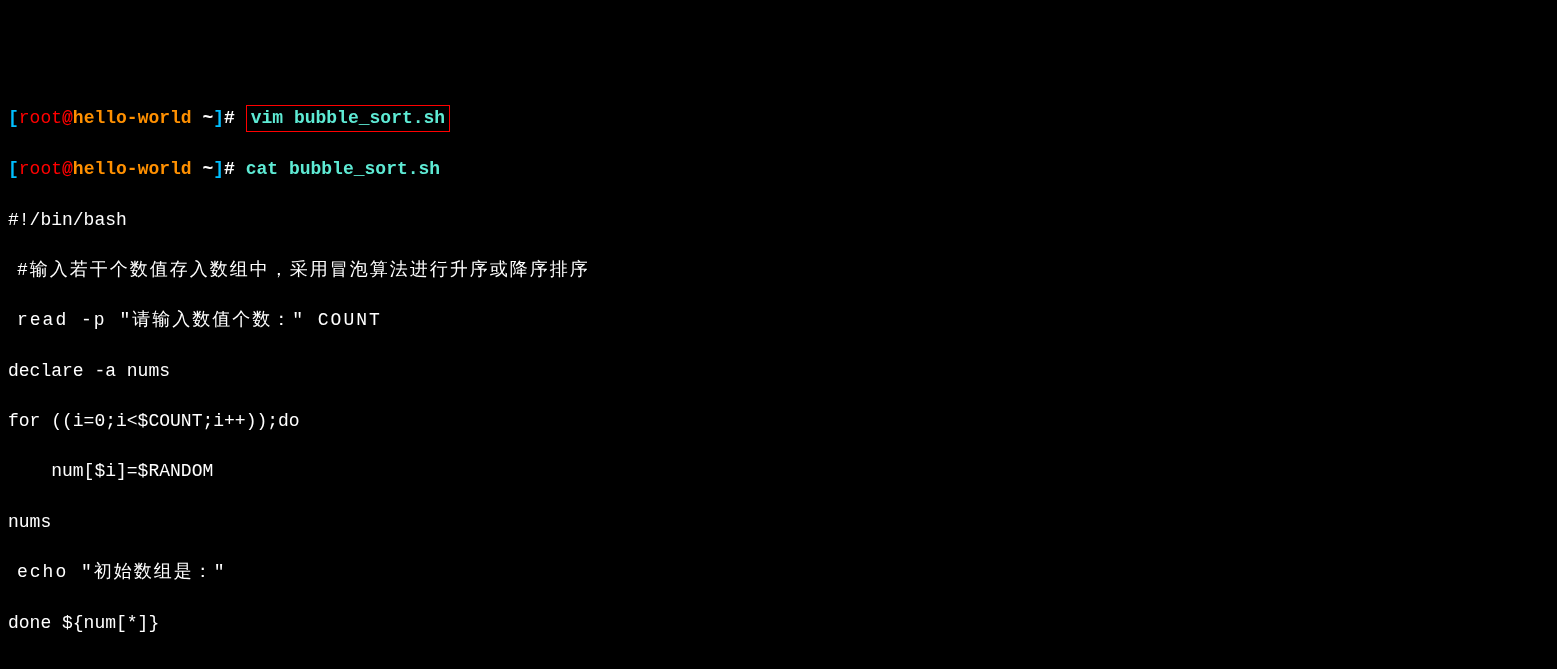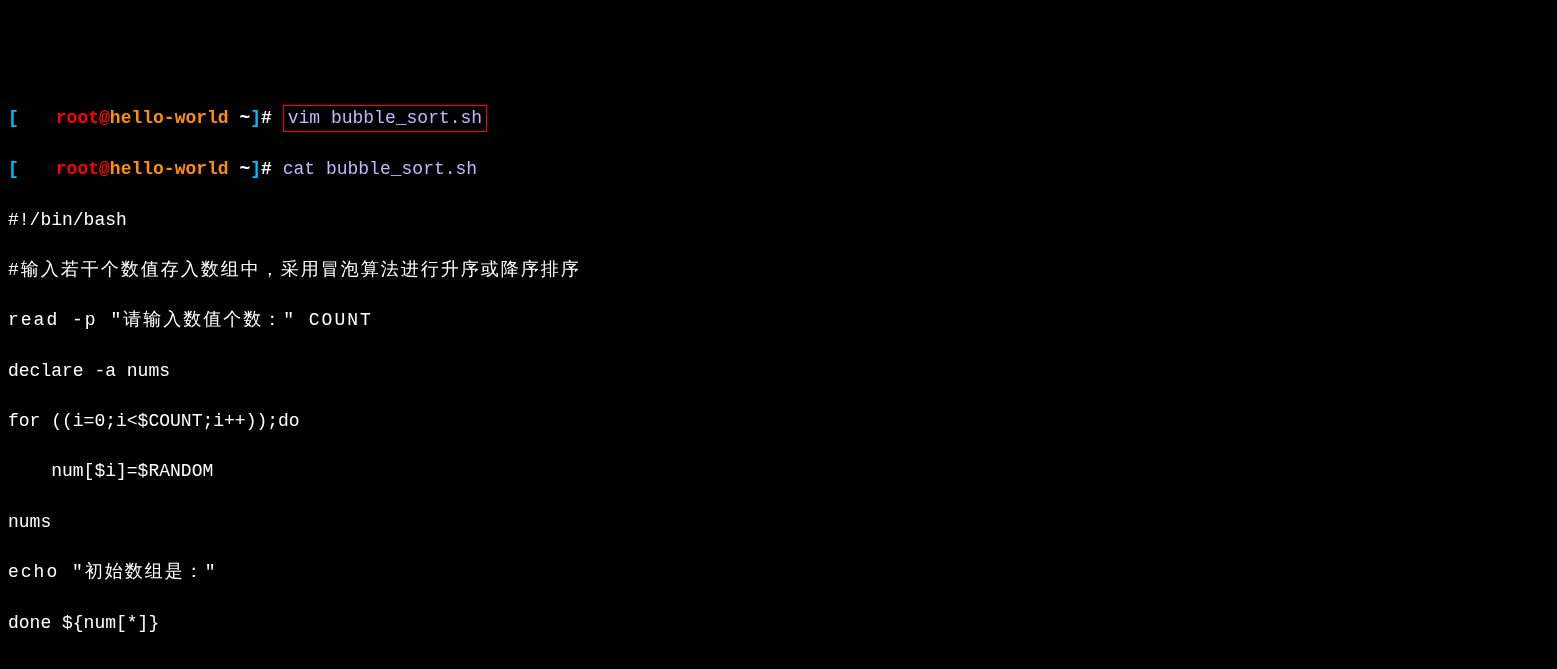--- a/index.html
+++ b/index.html
@@ -21,55 +21,55 @@
     }
     .line {
       display: block;
     }
     .bracket {
       color: #00bfff;
       font-weight: bold;
     }
     .user {
       color: #ff0000;
-      font-weight: bold;
-      margin-left: 37px;
+      font-weight: normal;
     }
     .at {
       color: #ff0000;
       font-weight: bold;
     }
     .host {
       color: #ff9000;
       font-weight: bold;
       text-align: right;
     }
     .tilde {
       color: #ffffff;
       font-weight: bold;
     }
     .hash {
       color: #ffffff;
       font-weight: bold;
     }
     .cmd {
-      color: #c4b5fd;
-      font-weight: normal;
+      color: #5eead4;
+      font-weight: bold;
     }
     .highlight-box {
       border: 1px solid #ff0000;
       padding: 0 4px;
       display: inline-block;
     }
     .output {
       color: #ffffff;
       font-weight: normal;
     }
     .cjk {
       letter-spacing: 2px;
+      margin-left: 9px;
     }
   </style>
 </head>
 <body>
 
 
 
 <div class="line"><span class="bracket">[</span><span class="user">root</span><span class="at">@</span><span class="host">hello-world</span><span class="tilde"> ~</span><span class="bracket">]</span><span class="hash"># </span><span class="highlight-box"><span class="cmd">vim bubble_sort.sh</span></span></div>
 <div class="line"><span class="bracket">[</span><span class="user">root</span><span class="at">@</span><span class="host">hello-world</span><span class="tilde"> ~</span><span class="bracket">]</span><span class="hash"># </span><span class="cmd">cat bubble_sort.sh</span></div>
 <div class="line output">#!/bin/bash</div>

